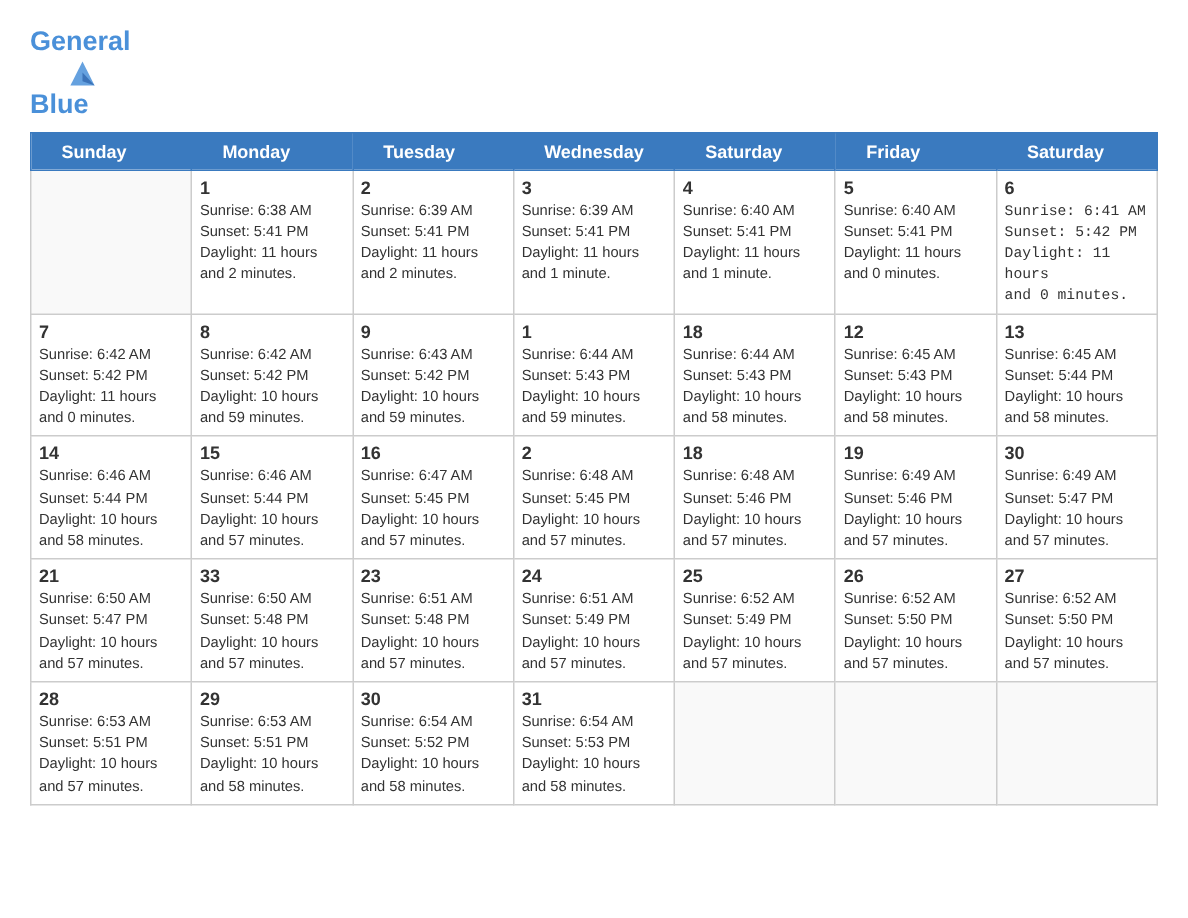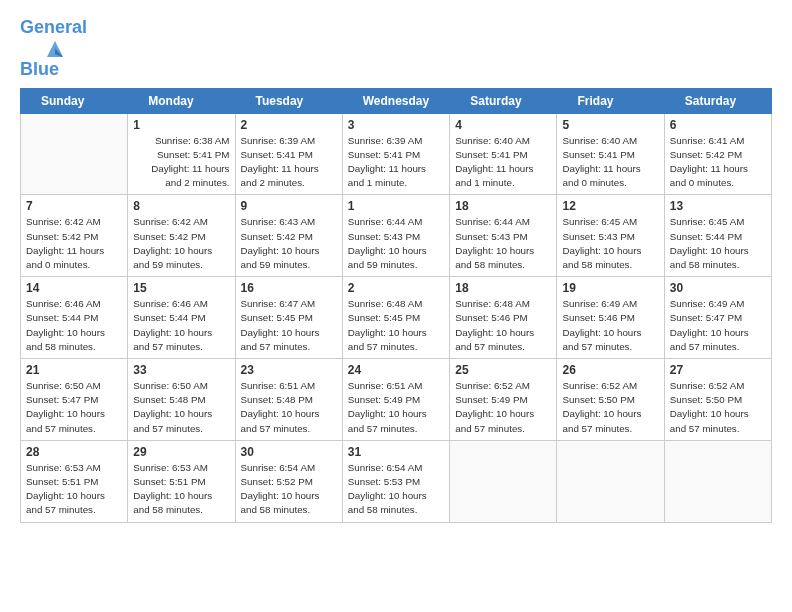--- a/index.html
+++ b/index.html
@@ -123,21 +123,21 @@
           <th>Saturday</th>
           <th>Friday</th>
           <th>Saturday</th>
         </tr>
     </thead>
     <tbody id="calendar-body">
     <tr>
           <td class="empty-cell"></td>
           <td>
             <span class="day-number">1</span>
-            <div class="day-info" style="white-space: pre-line; text-align: right;">Sunrise: 6:38 AM
+            <div class="day-info" style="white-space: pre-line;">Sunrise: 6:38 AM
 Sunset: 5:41 PM
 Daylight: 11 hours
 and 2 minutes.</div>
           </td>
           <td>
             <span class="day-number">2</span>
             <div class="day-info" style="white-space: pre-line;">Sunrise: 6:39 AM
 Sunset: 5:41 PM
 Daylight: 11 hours
 and 2 minutes.</div>
@@ -158,21 +158,21 @@
           </td>
           <td>
             <span class="day-number">5</span>
             <div class="day-info" style="white-space: pre-line;">Sunrise: 6:40 AM
 Sunset: 5:41 PM
 Daylight: 11 hours
 and 0 minutes.</div>
           </td>
           <td>
             <span class="day-number">6</span>
-            <div class="day-info" style="white-space: pre-line;">Sunrise: 6:41 AM
+            <div class="day-info" style="white-space: pre-line; font-family: Liberation Mono, monospace;">Sunrise: 6:41 AM
 Sunset: 5:42 PM
 Daylight: 11 hours
 and 0 minutes.</div>
           </td>
         </tr>
         <tr>
           <td>
             <span class="day-number">7</span>
             <div class="day-info" style="white-space: pre-line;">Sunrise: 6:42 AM
 Sunset: 5:42 PM

